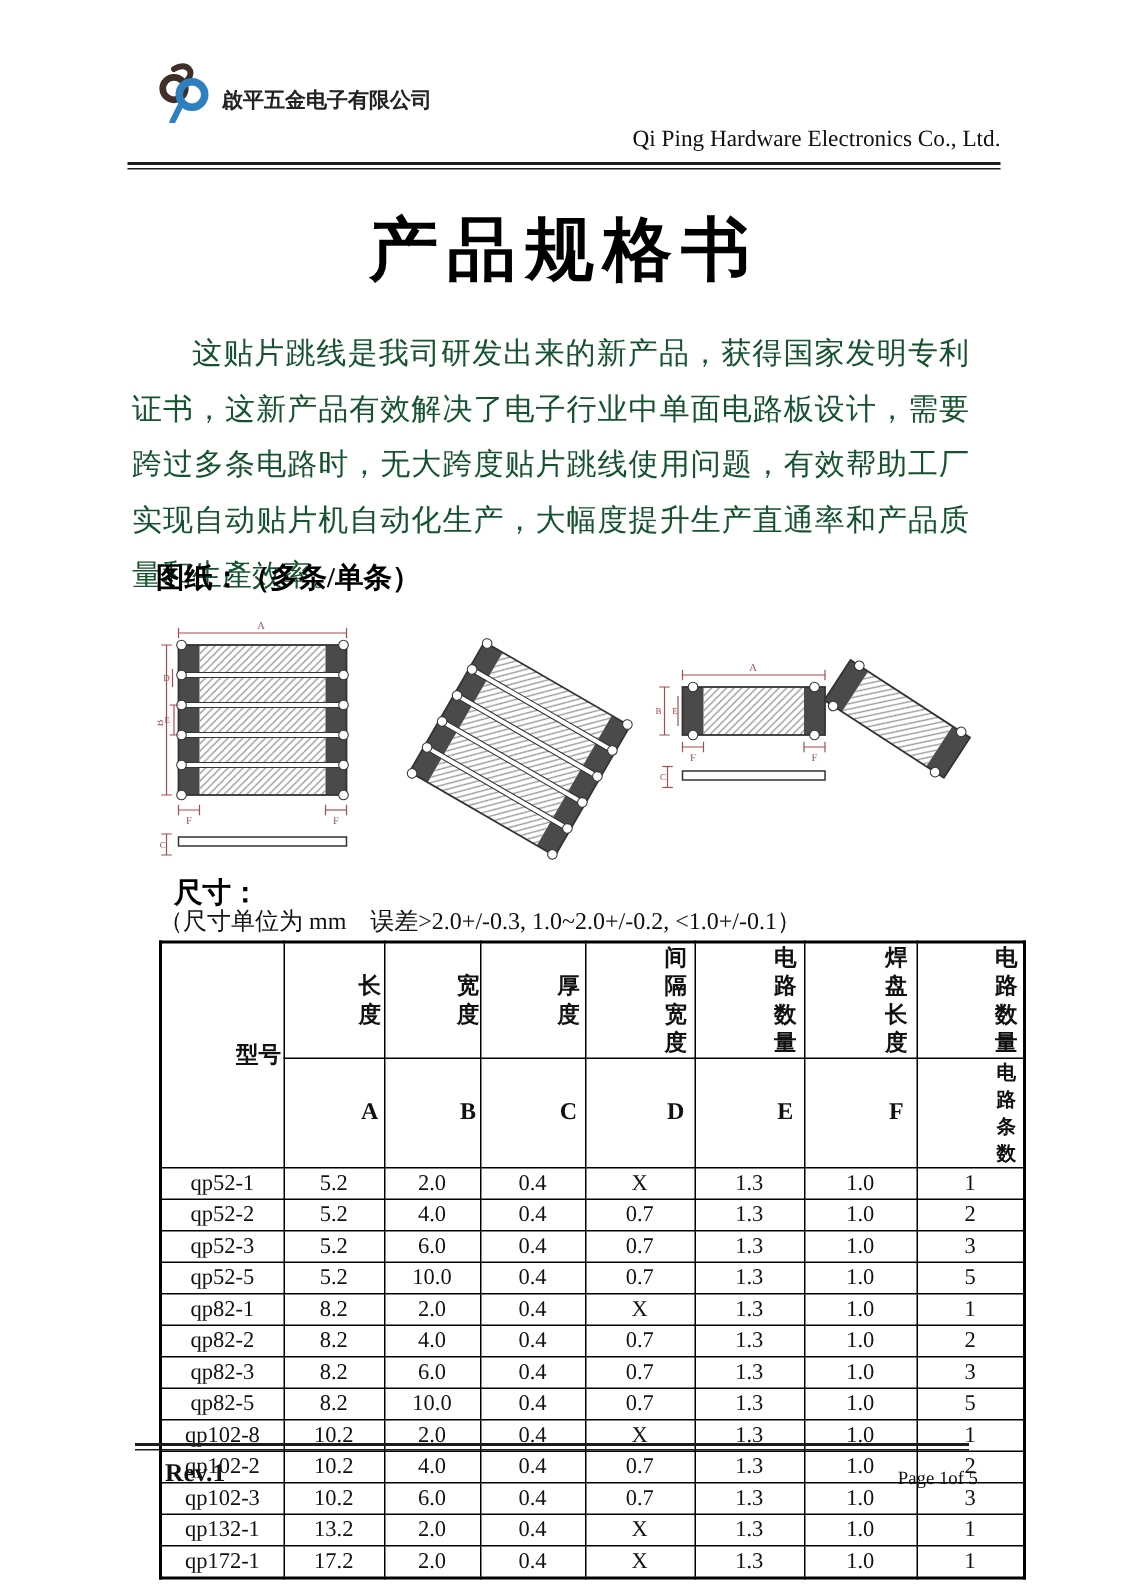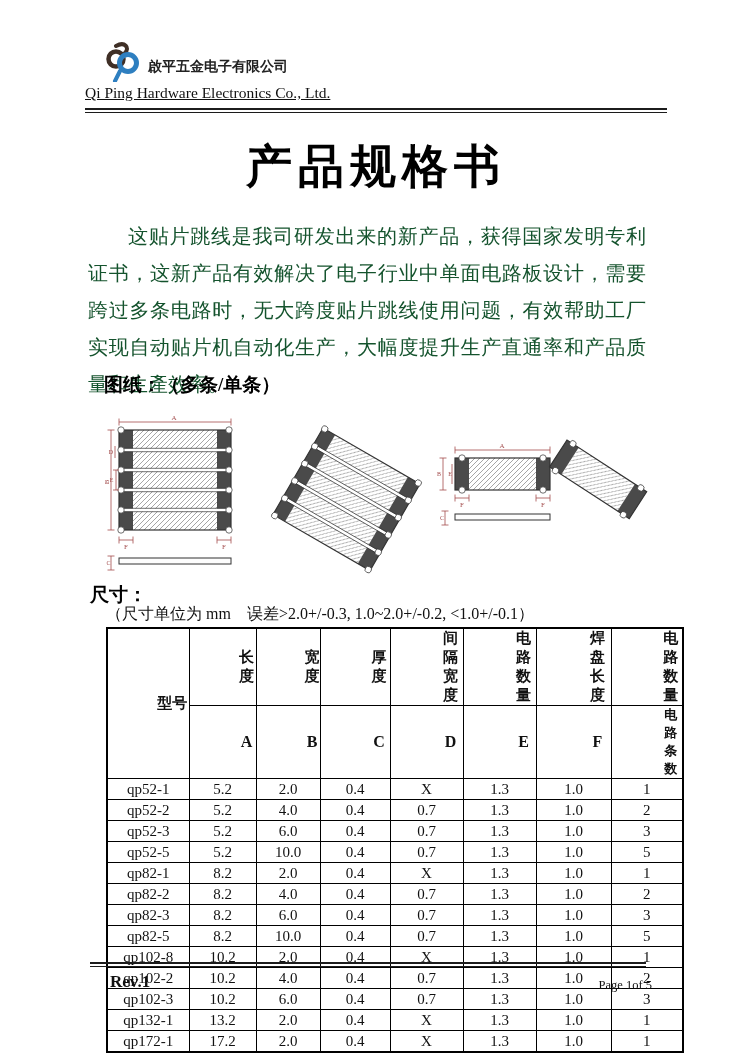--- a/index.html
+++ b/index.html
@@ -3,39 +3,39 @@
 <meta charset="utf-8">
 <style>
   html,body{margin:0;padding:0;background:#fff;}
   #page{position:relative;width:750px;height:1060px;background:#ffffff;overflow:hidden;
         font-family:"Liberation Serif","DejaVu Serif",serif;color:#111;}
 
   
   .logo{position:absolute;left:102px;top:40px;width:44px;height:42px;}
   .company-cn{position:absolute;left:148px;top:58px;font-family:"Liberation Sans","DejaVu Sans",sans-serif;
               font-weight:bold;font-size:14px;color:#222;}
-  .header-line2{position:absolute;left:85px;top:84px;width:582px;display:flex;justify-content:space-between;
-                font-size:15.5px;color:#111;text-decoration:underline;}
+  .header-line2{position:absolute;left:85px;top:84px;width:582px;display:flex;justify-content:flex-end;
+                font-size:15.5px;color:#111;}
   .header-right span{margin-left:28px;}
   .rule{position:absolute;height:2px;border-top:2.5px solid #1c1c1c;border-bottom:1px solid #1c1c1c;}
   .rule-top{left:85px;top:108px;width:582px;}
   .rule-bottom{left:90px;top:962px;width:556px;}
 
   
   .doc-title{position:absolute;left:85px;top:136px;width:582px;text-align:center;
              font-family:"Liberation Sans","DejaVu Sans",sans-serif;font-weight:bold;
              font-size:46px;letter-spacing:6px;color:#000;}
   .intro{position:absolute;left:88px;top:218px;width:558px;font-size:20px;line-height:37px;
          text-align:justify;text-indent:2em;color:#14532d;}
 
   
   .sec-heading{position:absolute;font-family:Liberation Serif, serif;
                font-weight:bold;font-size:19px;color:#000;}
   .h-drawing{left:104px;top:372px;}
-  .h-size{left:90px;top:582px;text-align:right;}
+  .h-size{left:116px;top:582px;text-align:right;}
   .size-note{position:absolute;left:106px;top:604px;font-size:16px;color:#111;}
 
   
   .drawings{position:absolute;left:105px;top:412px;width:545px;height:168px;}
 
   
   .spec-table{position:absolute;left:106px;top:627px;border-collapse:collapse;table-layout:fixed;
               border:2px solid #000;}
   .spec-table th,.spec-table td{border:1px solid #000;text-align:center;vertical-align:middle;padding:0;}
   .spec-table thead th{height:29px;font-family:"Liberation Sans","DejaVu Sans",sans-serif;

